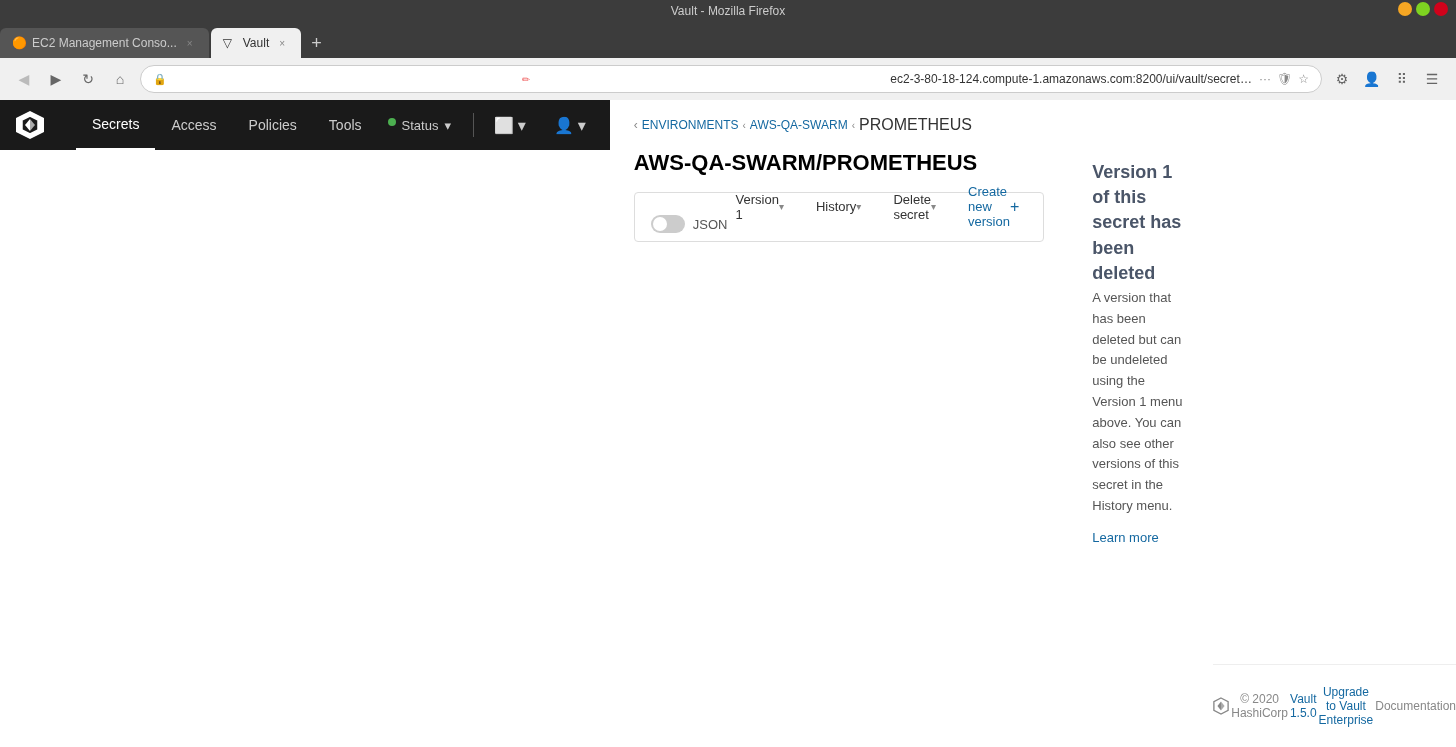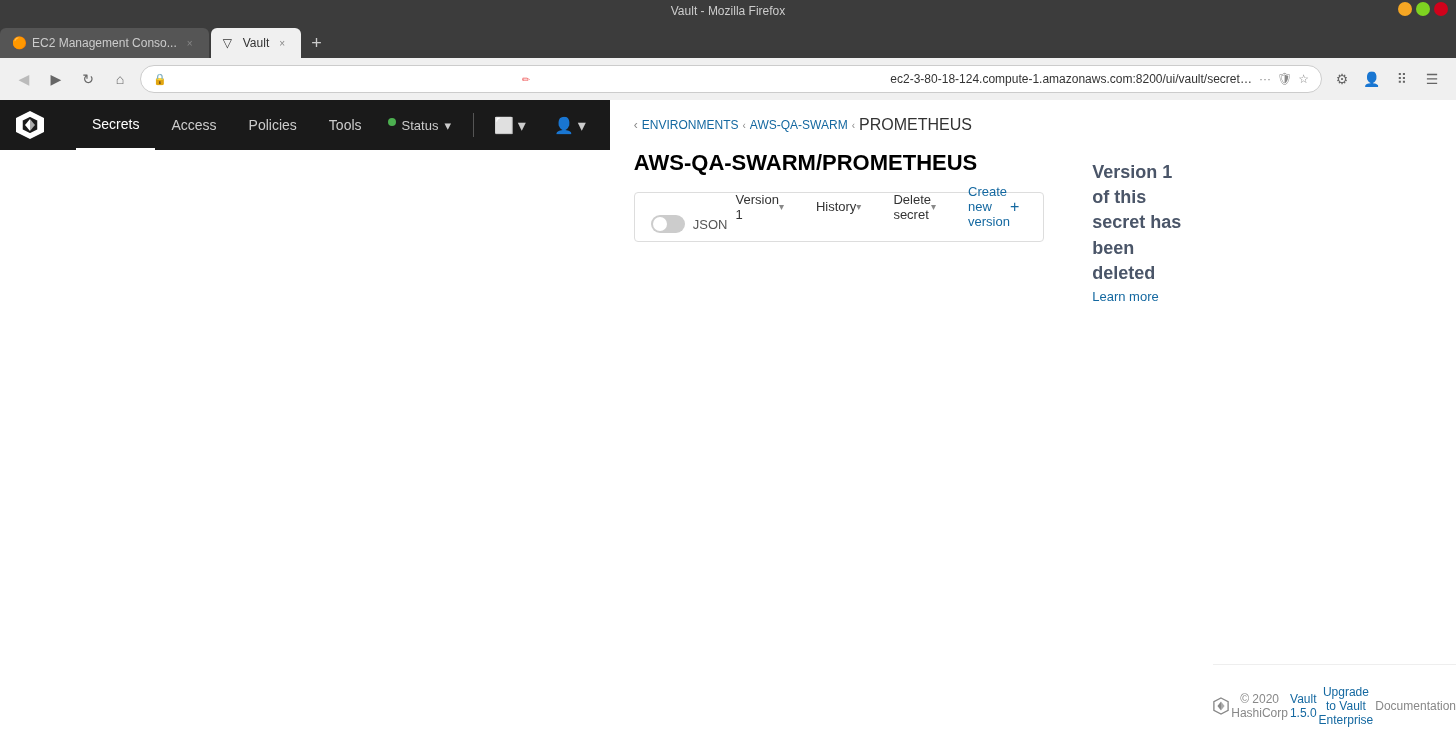--- a/index.html
+++ b/index.html
@@ -474,20 +474,23 @@
           <span>Create new version</span>
           <span style="font-size:16px;font-weight:400;">+</span>
         </div>
       </div>
     </div>
   </div>
 
   <div class="main-content">
     <div class="deleted-card">
       <div class="deleted-title">Version 1 of this secret has been deleted</div>
+      <div class="deleted-body">
+        <span>A version that has been deleted but can be undeleted using the Version 1 menu above. You can also see other versions of this secret in the History menu.</span>
+      </div>
       <a class="learn-more">Learn more</a>
     </div>
   </div>
 
   <footer class="footer">
     <div class="footer-logo">
       <svg width="16" height="18" viewBox="0 0 18 20">
         <polygon points="9,1 17,5 17,15 9,19 1,15 1,5" fill="none" stroke="#888" stroke-width="1.5"></polygon>
         <polygon points="9,5 9,15 5,10" fill="#888"></polygon>
         <polygon points="9,5 13,10 9,15" fill="#aaa"></polygon>

